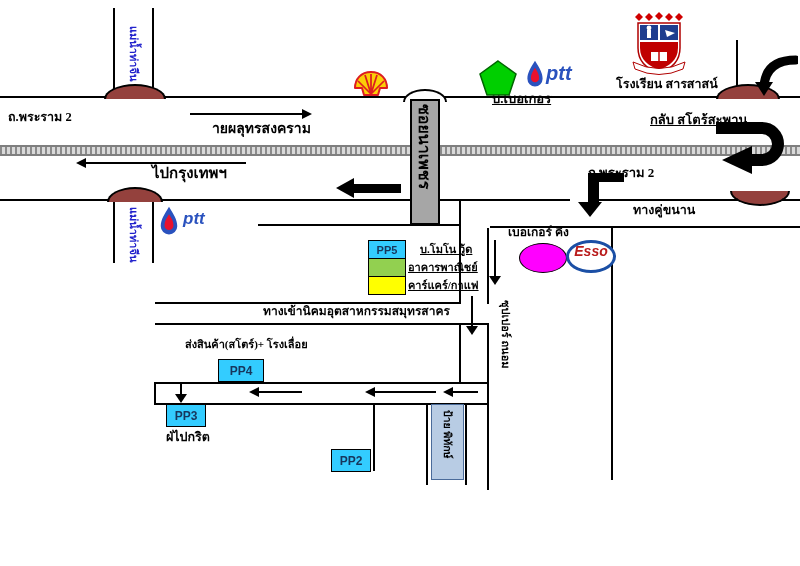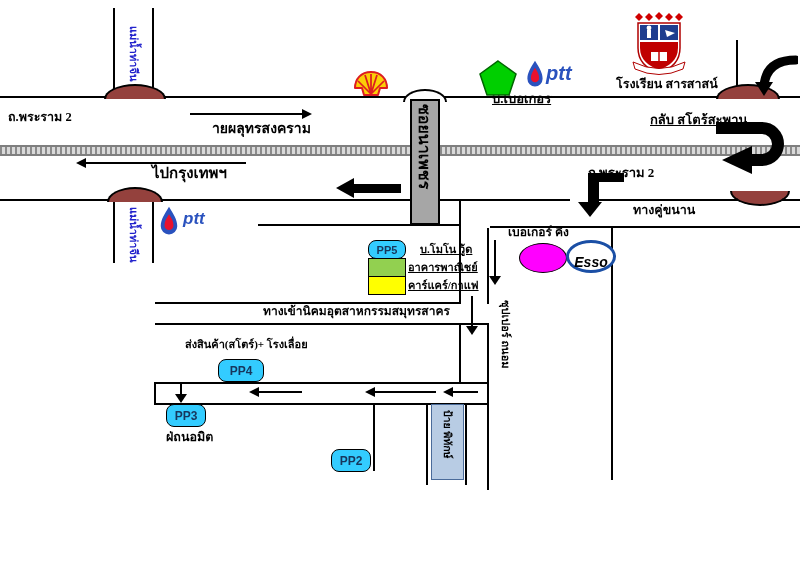--- a/index.html
+++ b/index.html
@@ -9,30 +9,30 @@
   .t{position:absolute;white-space:nowrap;font-weight:bold;color:#000;line-height:1.15;}
   .u{text-decoration:underline;}
   .vt{transform-origin:0 0;transform:rotate(90deg);}
   .blue{color:#2222cc;}
   .arch{position:absolute;background:#94413d;border:2px solid #000;border-bottom:none;
         border-radius:50% 50% 0 0 / 100% 100% 0 0;}
   .arch.flip{border-radius:0 0 50% 50% / 0 0 100% 100%;border-top:none;border-bottom:2px solid #000;}
   .arch.white{background:#fff;}
   .box{position:absolute;border:1px solid #000;display:flex;align-items:center;justify-content:center;
        font-family:"Liberation Sans","DejaVu Sans",sans-serif;font-weight:bold;color:#17365d;font-size:12px;}
-  .cyan{background:#33CCFF;border-radius:8px;}
+  .cyan{background:#33CCFF;}
   .tri{position:absolute;width:0;height:0;}
   .median{position:absolute;left:0;top:145;width:800px;height:7px;background:#d9d9d9;
           border-top:2px solid #7f7f7f;border-bottom:2px solid #7f7f7f;
           background-image:repeating-linear-gradient(90deg,#8a8a8a 0 2px,#d9d9d9 2px 5px);}
   .bar{position:absolute;left:410px;top:99px;width:26px;height:122px;background:#a6a6a6;border:2px solid #000;}
   .signbox{position:absolute;left:431px;top:404px;width:31px;height:74px;background:#b8cce4;border:1px solid #4a6b9a;}
   .ellipse{position:absolute;border:1px solid #000;border-radius:50%;background:#FF00FF;}
   .esso{position:absolute;border:3px solid #1b4fa5;border-radius:50%;background:#fff;
-        display:flex;align-items:flex-end;justify-content:center;color:#000000;
+        display:flex;align-items:flex-start;justify-content:center;color:#b91c1c;
         font-style:italic;font-weight:bold;font-size:14px;font-family:"Liberation Sans","DejaVu Sans",sans-serif;}
   .ptt{position:absolute;color:#2A52BE;font-style:italic;font-weight:bold;
        font-family:"Liberation Sans","DejaVu Sans",sans-serif;}
 </style>
 </head>
 <body>
 
 <div id="map">
 
   <div class="ln" style="left:0;top:96px;width:800px;height:2px"></div>
@@ -173,21 +173,21 @@
   <div class="t u" style="left:408px;top:279px;font-size:11px">คาร์แคร์/กาแฟ</div>
 
   <div class="t" style="left:263px;top:305px;font-size:12px">ทางเข้านิคมอุตสาหกรรมสมุทรสาคร</div>
   <div class="t" style="left:185px;top:338px;font-size:11px">ส่งสินค้า(สโตร์)+ โรงเลื่อย</div>
   <div class="box cyan" style="left:218px;top:359px;width:44px;height:21px">
     <span>PP4</span>
   </div>
   <div class="box cyan" style="left:166px;top:404px;width:38px;height:21px">
     <span>PP3</span>
   </div>
-  <div class="t" style="left:166px;top:430px;font-size:12.5px">ฝ่ถนอมิต</div>
+  <div class="t" style="left:166px;top:430px;font-size:12.5px">ฝ่ไปกริต</div>
   <div class="box cyan" style="left:331px;top:449px;width:38px;height:21px">
     <span>PP2</span>
   </div>
 
   <div class="t vt" style="left:512px;top:300px;font-size:11px">ซุปเปอร์ ถนอม</div>
   <div class="signbox"></div>
   <div class="t vt" style="left:453px;top:410px;font-size:10.5px">ป้าย พิทักษ์</div>
 
 </div>
 

